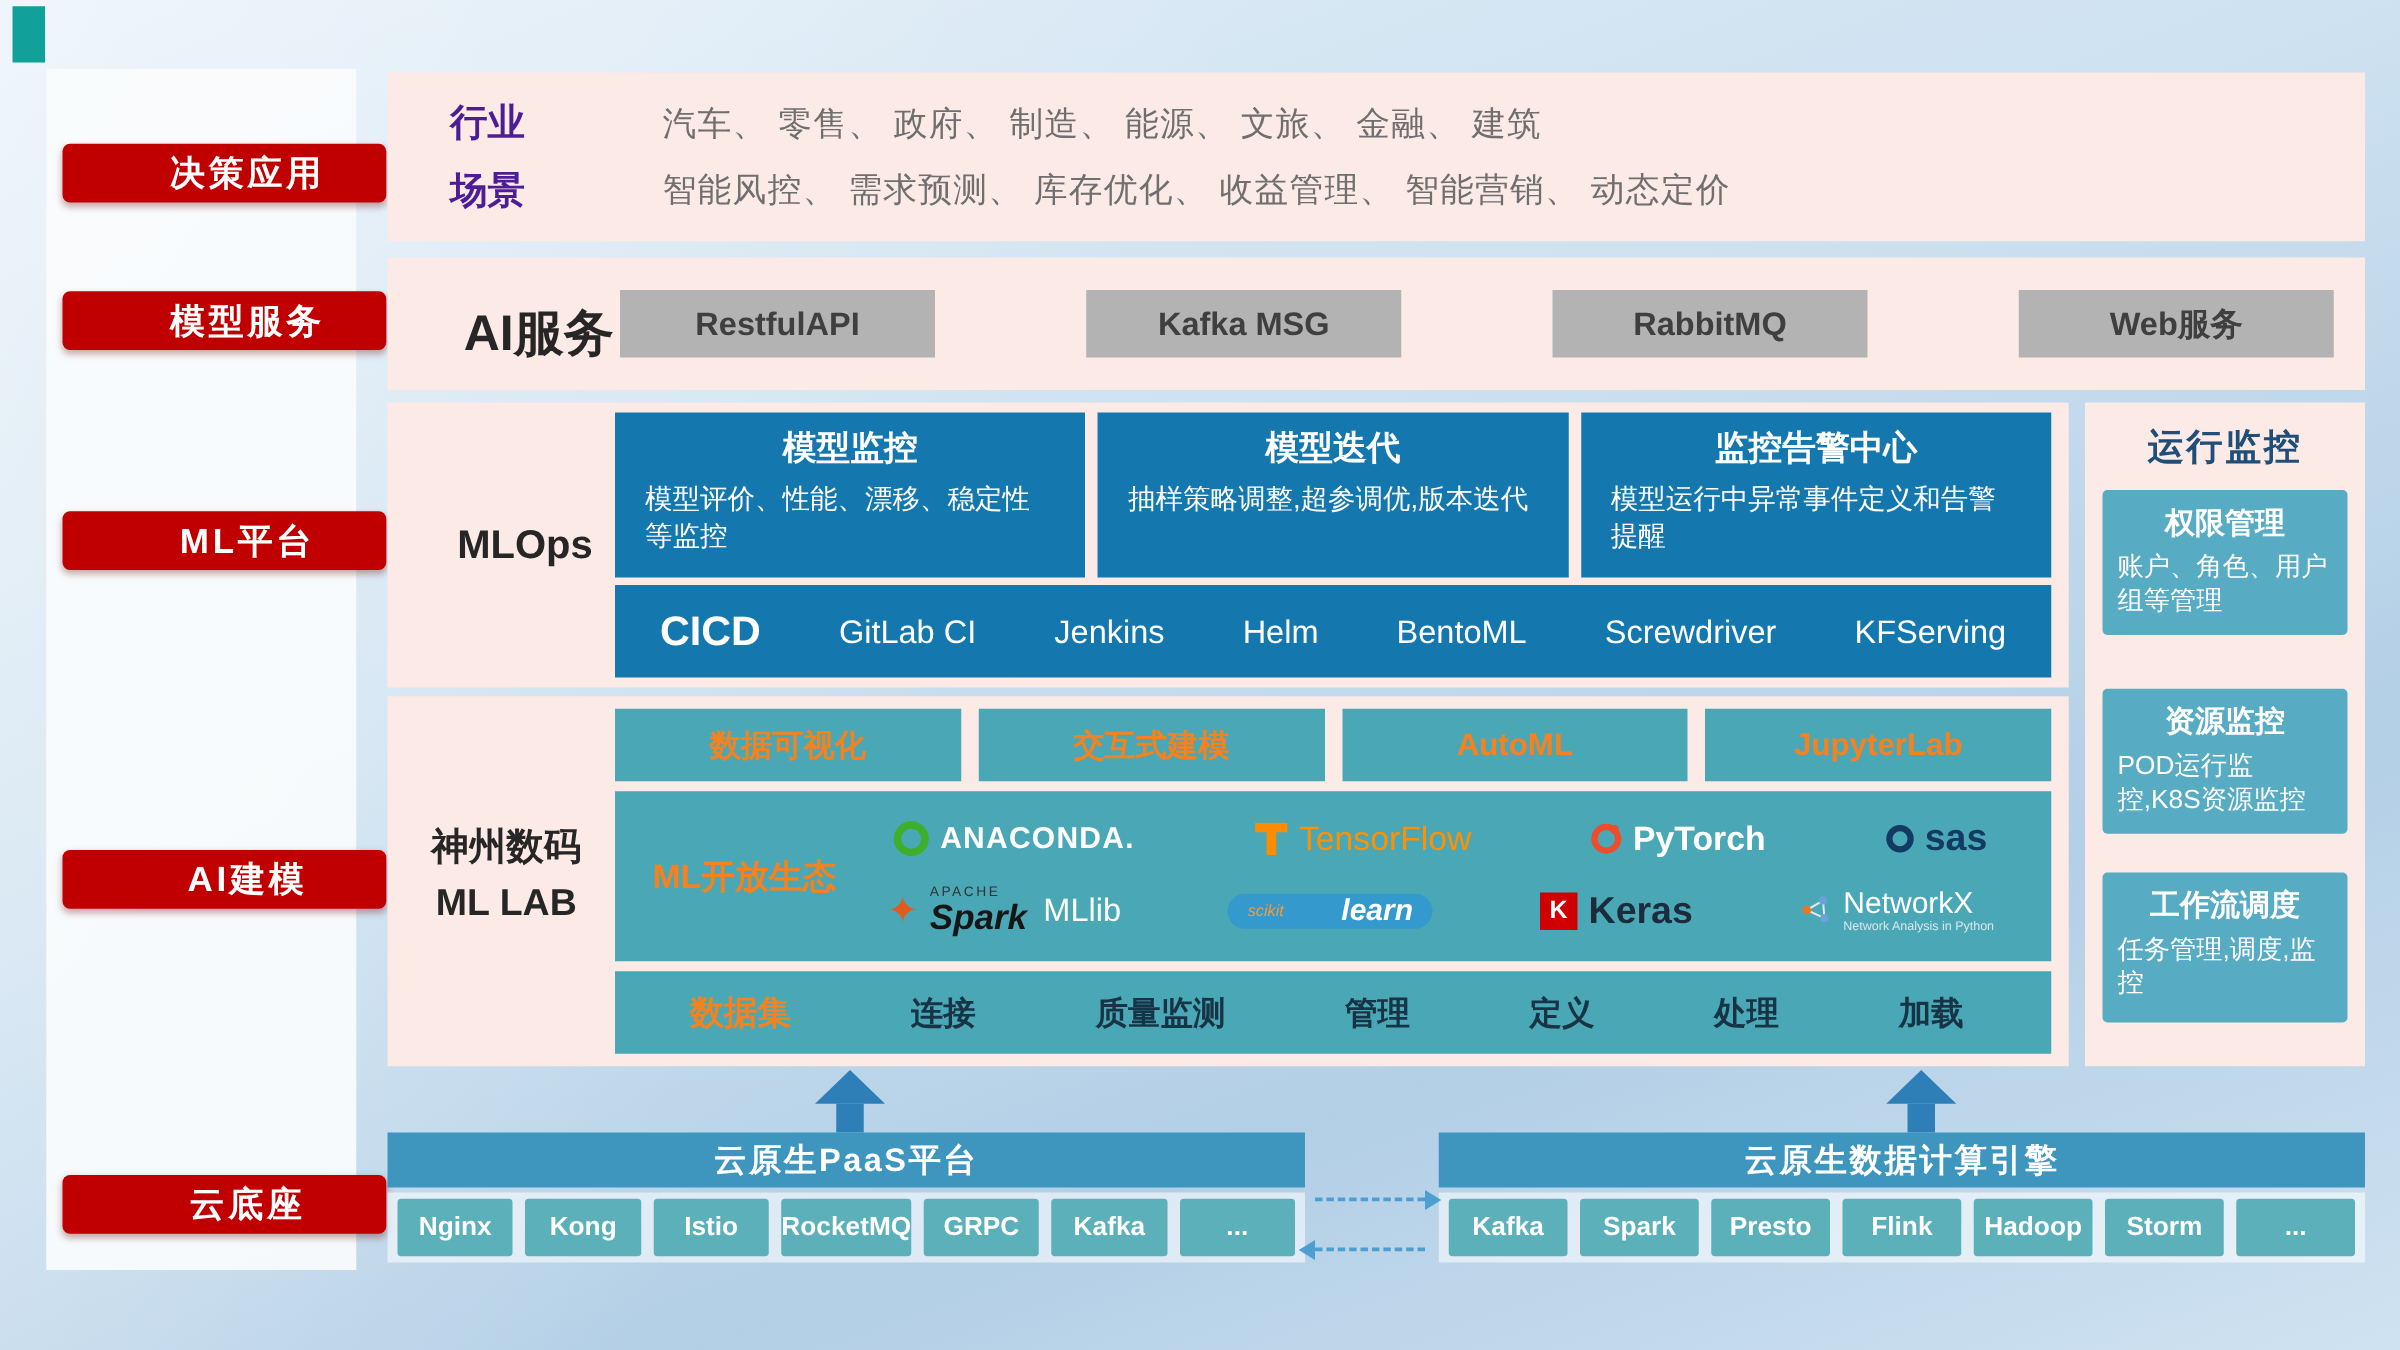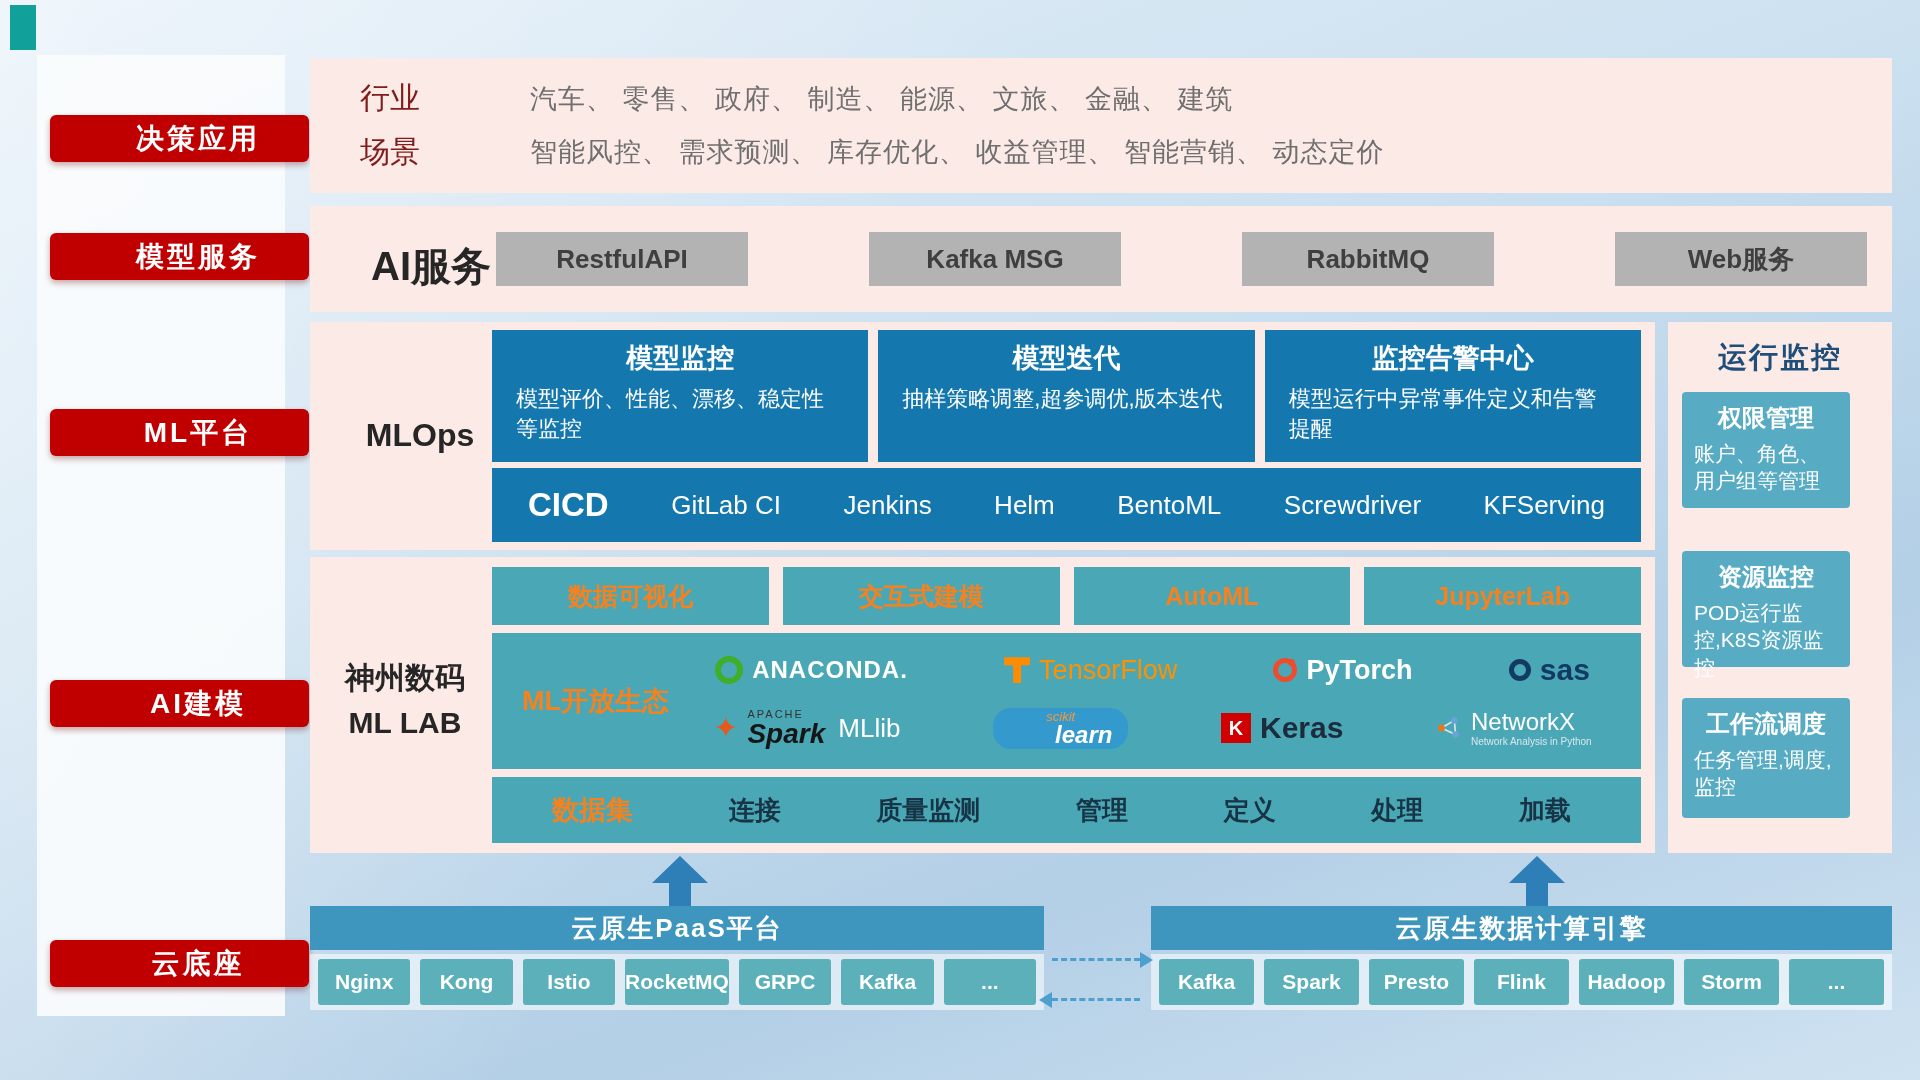--- a/index.html
+++ b/index.html
@@ -13,21 +13,21 @@
   
   .sidebar{position:absolute;left:37px;top:55px;width:248px;height:961px;background:rgba(250,252,253,0.92);}
   .red-btn{position:absolute;left:13px;width:222px;height:47px;background:#c00000;color:#fff;
     font-size:28px;font-weight:700;letter-spacing:3px;border-radius:6px;
     display:flex;align-items:center;justify-content:center;box-shadow:0 3px 6px rgba(110,0,0,0.35);padding-left:37px;}
 
   
   .panel{position:absolute;background:#fceae6;}
   .p-industry{left:310px;top:58px;width:1582px;height:135px;display:flex;flex-direction:column;justify-content:space-evenly;padding:8px 30px 8px 50px;box-sizing:border-box;}
   .ind-row{display:flex;align-items:center;gap:70px;}
-  .ind-label{font-size:30px;font-weight:400;color:#7f1d1d;width:100px;}
+  .ind-label{font-size:30px;font-weight:700;color:#4c1d95;width:100px;}
   .ind-value{font-size:27px;color:#6f6f6f;letter-spacing:1px;}
 
   .p-ai{left:310px;top:206px;width:1582px;height:106px;}
   .row-label{position:absolute;font-weight:700;color:#262626;}
   .ai-label{left:61px;top:33px;font-size:40px;}
   .gray-row{position:absolute;left:186px;right:25px;top:26px;display:flex;justify-content:space-between;}
   .gray-btn{width:252px;height:54px;background:#b3b3b3;color:#3f3f3f;font-size:26px;font-weight:700;
     display:flex;align-items:center;justify-content:center;}
 
   .p-mlops{left:310px;top:322px;width:1345px;height:228px;}
@@ -58,36 +58,36 @@
   .pt-icon{width:24px;height:24px;border:5px solid #ee4c2c;border-radius:50%;box-sizing:border-box;position:relative;}
   .pt-icon::after{content:'';position:absolute;top:-4px;right:-3px;width:7px;height:7px;background:#ee4c2c;border-radius:50%;}
   .pt-text{color:#fff;font-weight:700;font-size:27px;}
   .sas-icon{width:22px;height:22px;border:5px solid #123a63;border-radius:50%;box-sizing:border-box;}
   .sas-text{color:#123a63;font-weight:700;font-size:30px;}
   .spark-icon{color:#e25a1c;font-size:30px;line-height:1;}
   .spark-stack{display:flex;flex-direction:column;line-height:1;}
   .spark-eyebrow{color:#333;font-size:11px;letter-spacing:2px;}
   .spark-name{color:#161616;font-size:28px;font-weight:700;font-style:italic;}
   .mllib-text{color:#fff;font-size:26px;margin-left:4px;}
-  .skl-blob{display:flex;flex-direction:column;align-items:center;background:#3499cd;border-radius:18px;padding:2px 16px;line-height:1;}
+  .skl-blob{display:flex;flex-direction:row;align-items:center;background:#3499cd;border-radius:18px;padding:2px 16px;line-height:1;}
   .skl-eyebrow{color:#f89939;font-size:13px;font-style:italic;}
   .skl-name{color:#fff;font-size:24px;font-weight:700;font-style:italic;margin-left:46px;}
   .keras-icon{width:30px;height:30px;background:#d00000;color:#fff;font-weight:700;font-size:20px;display:flex;align-items:center;justify-content:center;}
   .keras-text{color:#1d2c3c;font-weight:700;font-size:30px;}
   .nx-stack{display:flex;flex-direction:column;line-height:1.1;}
   .nx-text{color:#fff;font-size:24px;}
   .nx-sub{color:#d8e6ee;font-size:10px;}
   .dataset-bar{position:absolute;top:220px;left:0;width:100%;height:66px;background:#4aa8b6;
     display:flex;align-items:center;justify-content:space-between;padding:0 70px 0 60px;box-sizing:border-box;}
   .ds-label{color:#f5821f;font-weight:700;font-size:27px;}
   .ds-item{color:#173446;font-size:26px;font-weight:600;}
 
   .p-monitor{left:1668px;top:322px;width:224px;height:531px;}
   .monitor-title{text-align:center;padding-top:16px;font-size:29px;font-weight:700;color:#1f4e79;letter-spacing:2px;}
-  .monitor-card{position:absolute;left:14px;width:168px;background:#57acc3;color:#fff;border-radius:4px;padding:10px 12px;box-sizing:border-box;}
+  .monitor-card{position:absolute;left:14px;width:196px;background:#57acc3;color:#fff;border-radius:4px;padding:10px 12px;box-sizing:border-box;}
   .mc-title{text-align:center;font-size:24px;font-weight:700;margin-bottom:6px;}
   .mc-desc{font-size:21px;line-height:1.3;}
 
   
   .foundation{position:absolute;}
   .f-paas{left:310px;top:906px;width:734px;}
   .f-engine{left:1151px;top:906px;width:741px;}
   .bar-header{height:44px;background:#3e96bf;color:#fff;font-size:26px;font-weight:700;letter-spacing:2px;
     display:flex;align-items:center;justify-content:center;}
   .chip-row{margin-top:4px;display:flex;gap:10px;padding:5px 8px;background:rgba(255,255,255,0.55);}

